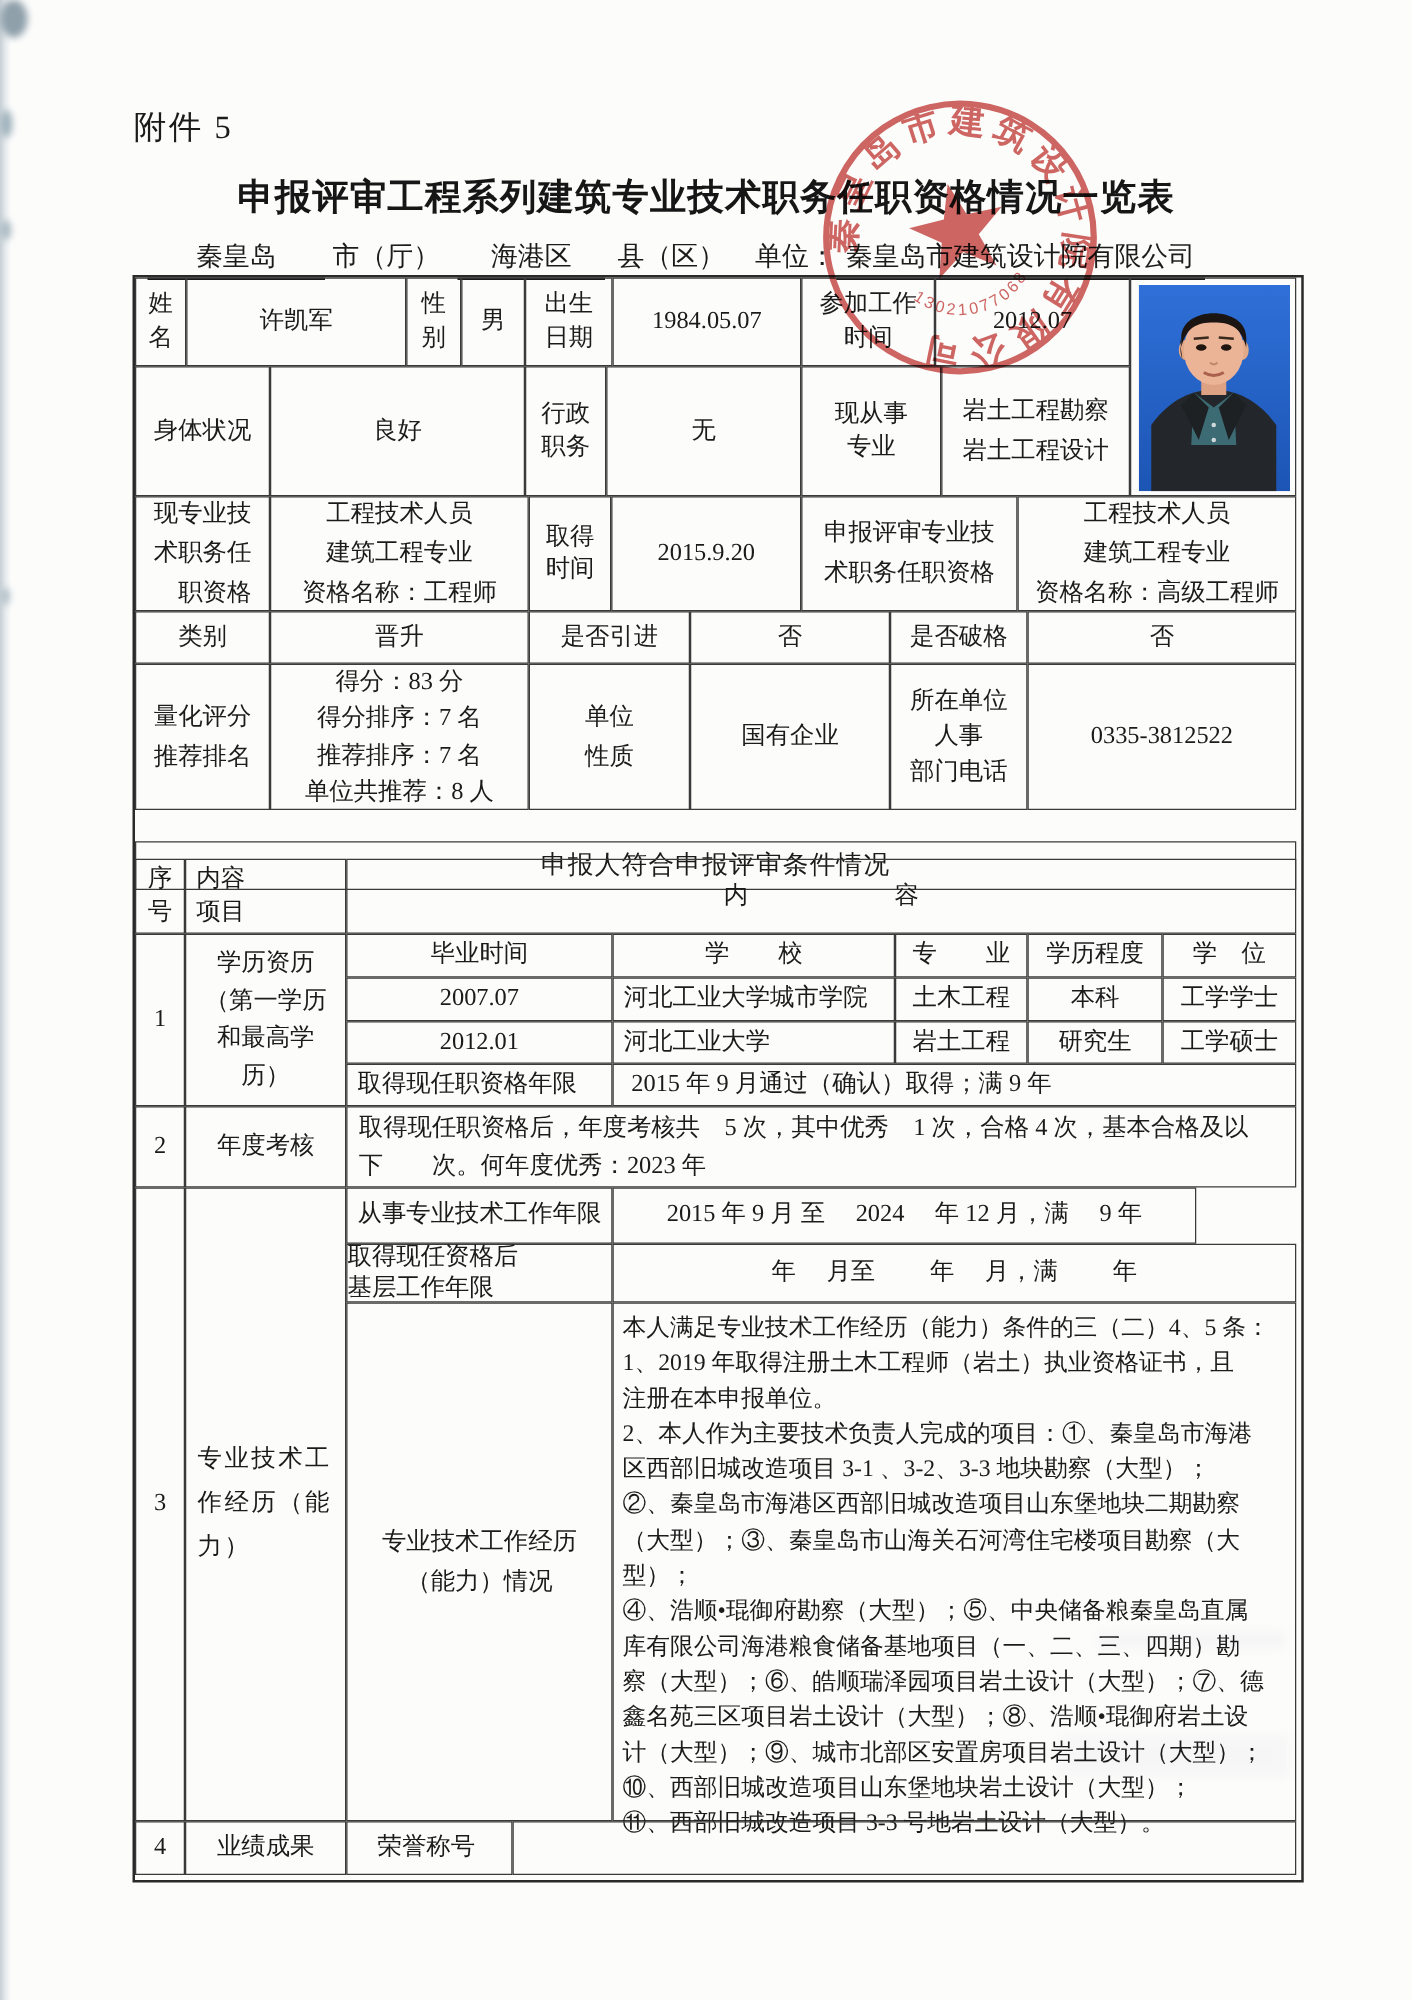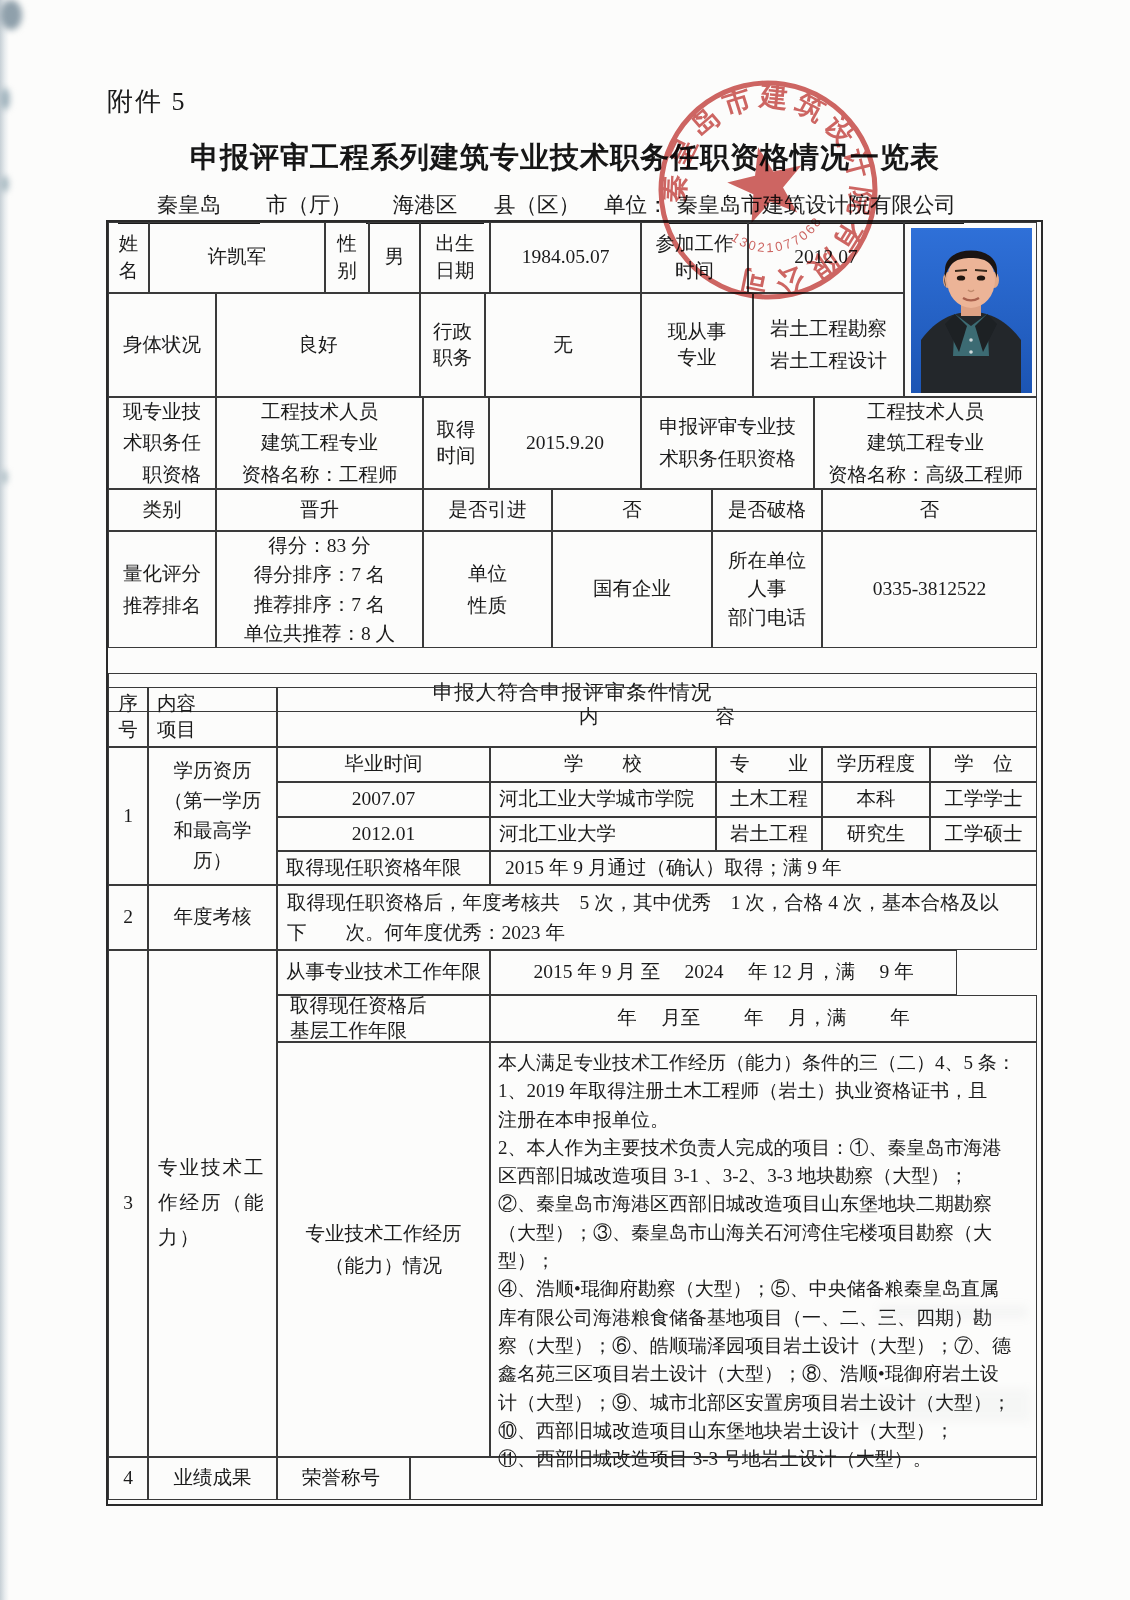--- a/index.html
+++ b/index.html
@@ -186,21 +186,21 @@
 下　　次。何年度优秀：2023 年</div>
 
   <div class="c" style="left:108px;top:950px;width:40px;height:507px;">3</div>
   <div class="c left explabel" style="left:148px;top:950px;width:129px;height:507px;">专业技术工
 作经历（能
 力）</div>
 
   <div class="c left" style="left:277px;top:950px;width:213px;height:45px;padding-left:8px;">从事专业技术工作年限</div>
   <div class="c" style="left:490px;top:950px;width:467px;height:45px;">2015 年 9 月 至　 2024 　年 12 月，满　 9 年</div>
 
-  <div class="c left" style="left:277px;top:995px;width:213px;height:47px;padding-left:12px;line-height:1.25;">取得现任资格后
+  <div class="c left" style="left:277px;top:995px;width:213px;height:47px;padding-left:0;line-height:1.25;">取得现任资格后
 基层工作年限</div>
   <div class="c" style="left:490px;top:995px;width:547px;height:47px;">年　 月至　　 年　 月，满　　 年</div>
 
   <div class="c lh-lg" style="left:277px;top:1042px;width:213px;height:415px;">专业技术工作经历
 （能力）情况</div>
   <div class="c left detail" style="left:490px;top:1042px;width:547px;height:415px;">本人满足专业技术工作经历（能力）条件的三（二）4、5 条：
 1、2019 年取得注册土木工程师（岩土）执业资格证书，且
 注册在本申报单位。
 2、本人作为主要技术负责人完成的项目：①、秦皇岛市海港
 区西部旧城改造项目 3-1 、3-2、3-3 地块勘察（大型）；

